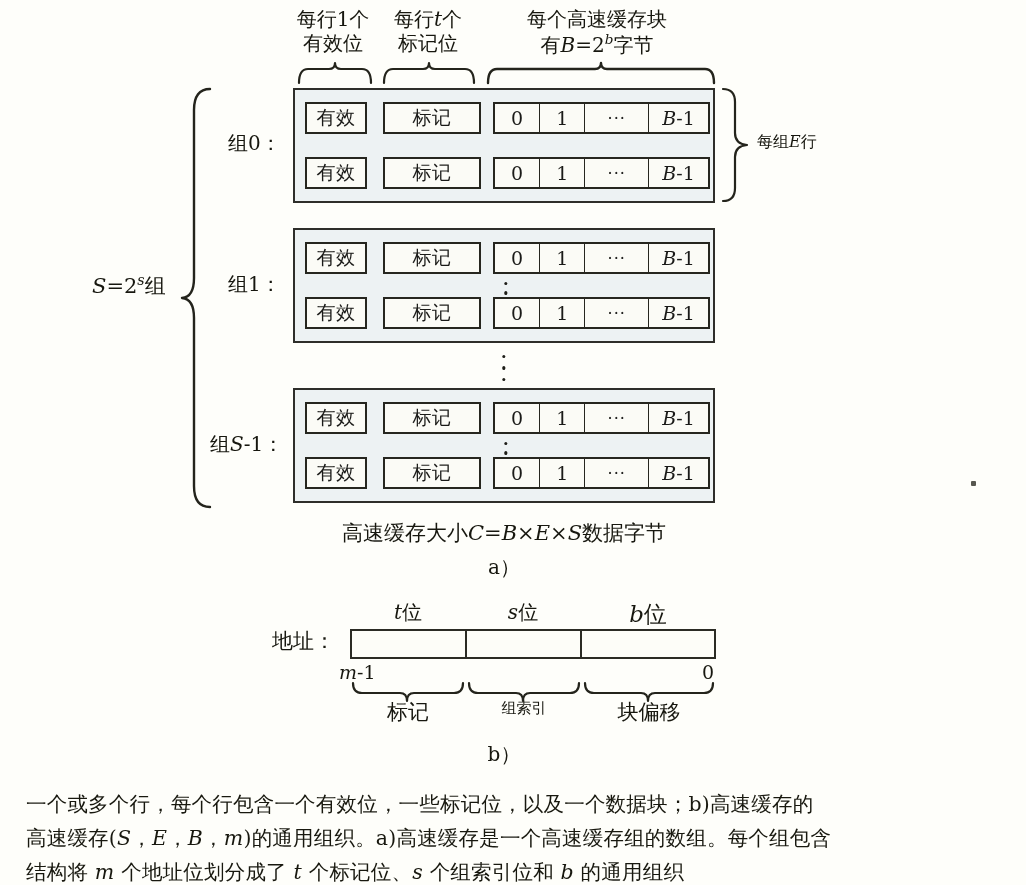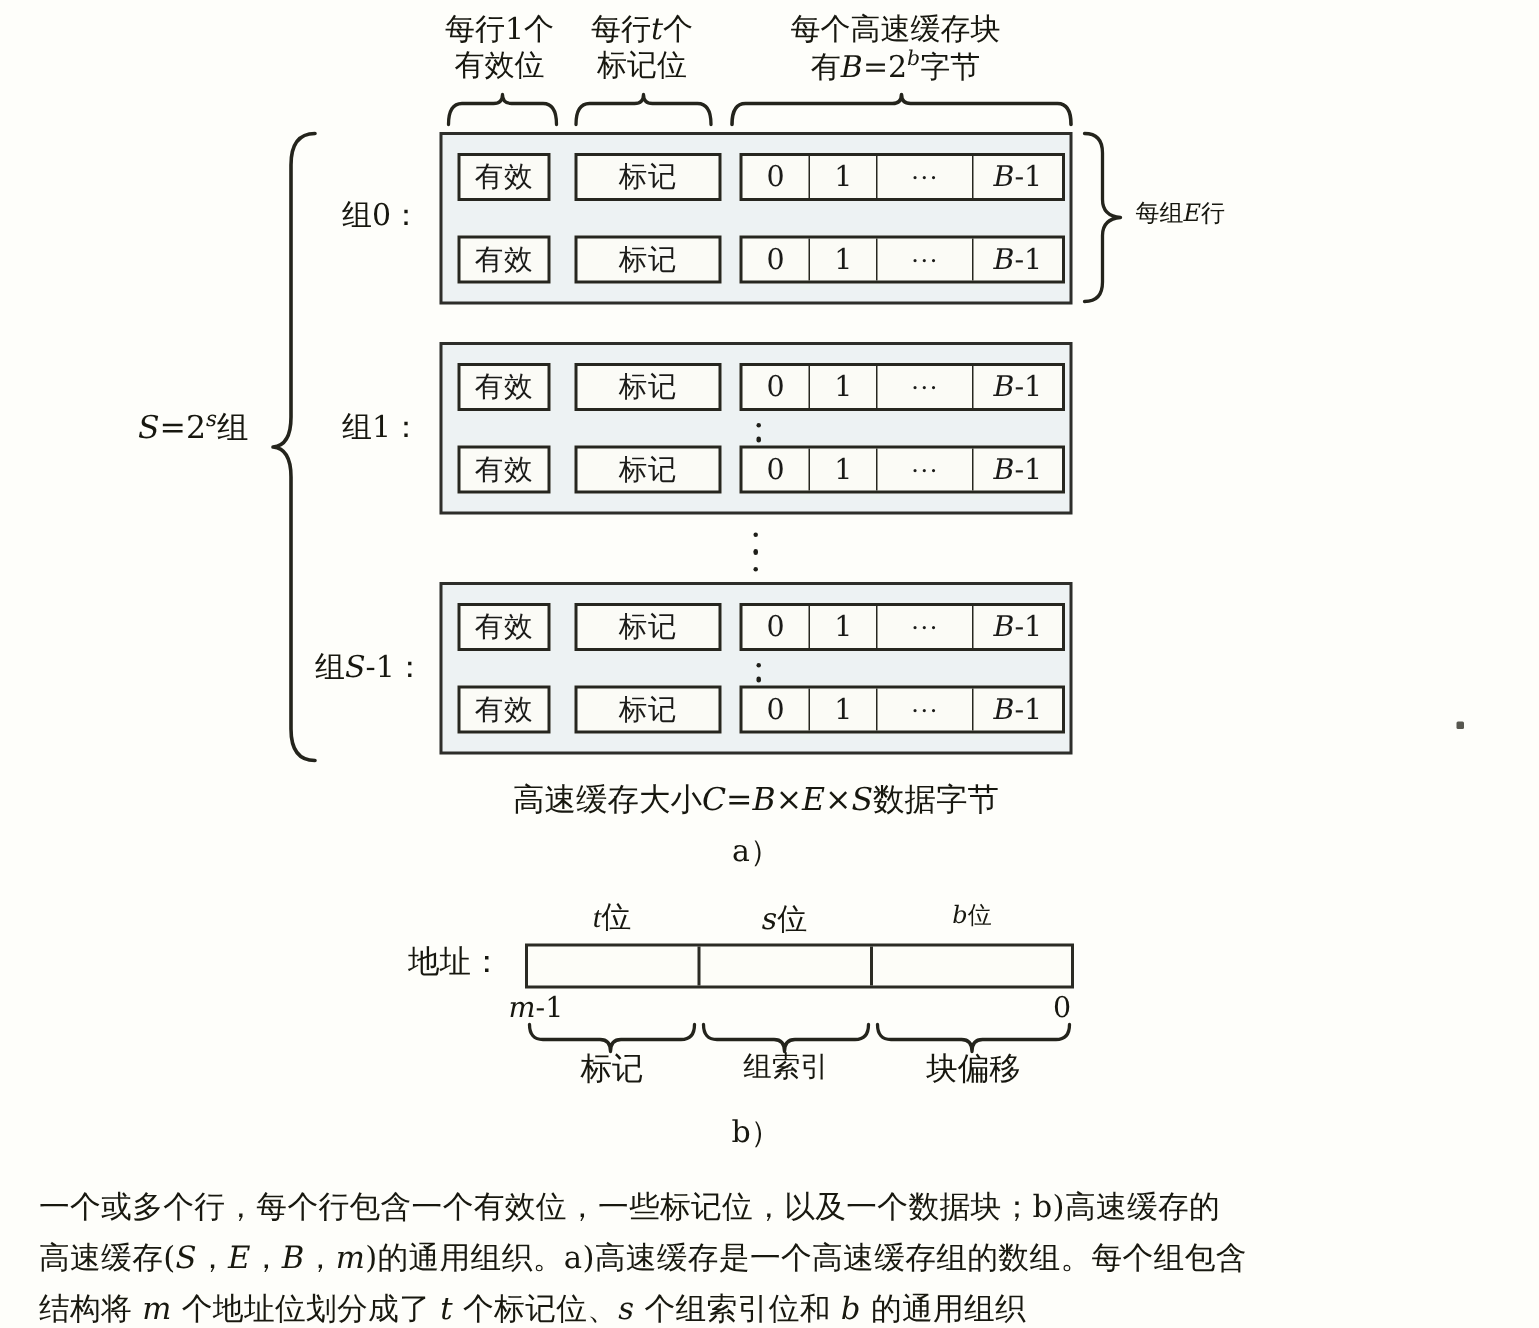--- a/index.html
+++ b/index.html
@@ -306,27 +306,27 @@
   <div class="speck" style="left:971px; top:481px;"></div>
 
   <div class="txt ctr cn" style="left:504px; top:521px; font-size:21px;">
     <span>高速缓存大小</span><span class="ital">C</span><span>=</span><span class="ital">B</span><span>×</span><span class="ital">E</span><span>×</span><span class="ital">S</span><span>数据字节</span>
   </div>
 
   <div class="txt ctr cn" style="left:504px; top:556px; font-size:20px;">a）</div>
 
   <div class="txt cn" style="left:272px; top:629px; font-size:21px;">地址：</div>
 
-  <div class="txt ctr cn" style="left:408px; top:601px; font-size:20px;font-family:Liberation Serif, serif;">
+  <div class="txt ctr cn" style="left:408px; top:601px; font-size:20px;">
     <span class="ital">t</span><span>位</span>
   </div>
   <div class="txt ctr cn" style="left:523px; top:601px; font-size:20px;">
     <span class="ital">s</span><span>位</span>
   </div>
-  <div class="txt ctr cn" style="left:648px; top:601px; font-size:16px;">
+  <div class="txt ctr cn" style="left:648px; top:601px; font-size:23px;">
     <span class="ital">b</span><span>位</span>
   </div>
 
   <div class="addrbar" style="left:350px; top:629px; width:366px; height:30px;">
     <div class="addrseg" style="width:115px;"></div>
     <div class="addrseg" style="width:115px;"></div>
     <div class="addrseg" style="flex:1;"></div>
   </div>
 
   <div class="txt cn" style="left:322px; top:661px; font-size:19px;margin-left:17px;">
@@ -338,21 +338,21 @@
     <path class="brace" d="M1,1 Q1,11 10,11 L48,11 Q55,11 55,19 Q55,11 62,11 L102,11 Q111,11 111,1"></path>
   </svg>
   <svg class="abs" style="left:468px; top:682px;" width="112" height="20" viewBox="0 0 112 20">
     <path class="brace" d="M1,1 Q1,11 10,11 L48,11 Q55,11 55,19 Q55,11 62,11 L102,11 Q111,11 111,1"></path>
   </svg>
   <svg class="abs" style="left:584px; top:682px;" width="130" height="20" viewBox="0 0 130 20">
     <path class="brace" d="M1,1 Q1,11 10,11 L57,11 Q64,11 64,19 Q64,11 71,11 L120,11 Q129,11 129,1"></path>
   </svg>
 
   <div class="txt ctr cn" style="left:408px; top:700px; font-size:21px;">标记</div>
-  <div class="txt ctr cn" style="left:524px; top:700px; font-size:19px;">组索引</div>
+  <div class="txt ctr cn" style="left:524px; top:700px; font-size:15px;">组索引</div>
   <div class="txt ctr cn" style="left:649px; top:700px; font-size:21px;">块偏移</div>
 
   <div class="txt ctr cn" style="left:504px; top:743px; font-size:20px;">b）</div>
 
   <div class="caption" style="left:26px; top:787px; width:980px;">
     <div>一个或多个行，每个行包含一个有效位，一些标记位，以及一个数据块；b)高速缓存的</div>
     <div>
       <span>高速缓存(</span><span class="v">S</span><span>，</span><span class="v">E</span><span>，</span><span class="v">B</span><span>，</span><span class="v">m</span><span>)的通用组织。a)高速缓存是一个高速缓存组的数组。每个组包含</span>
     </div>
     <div>

